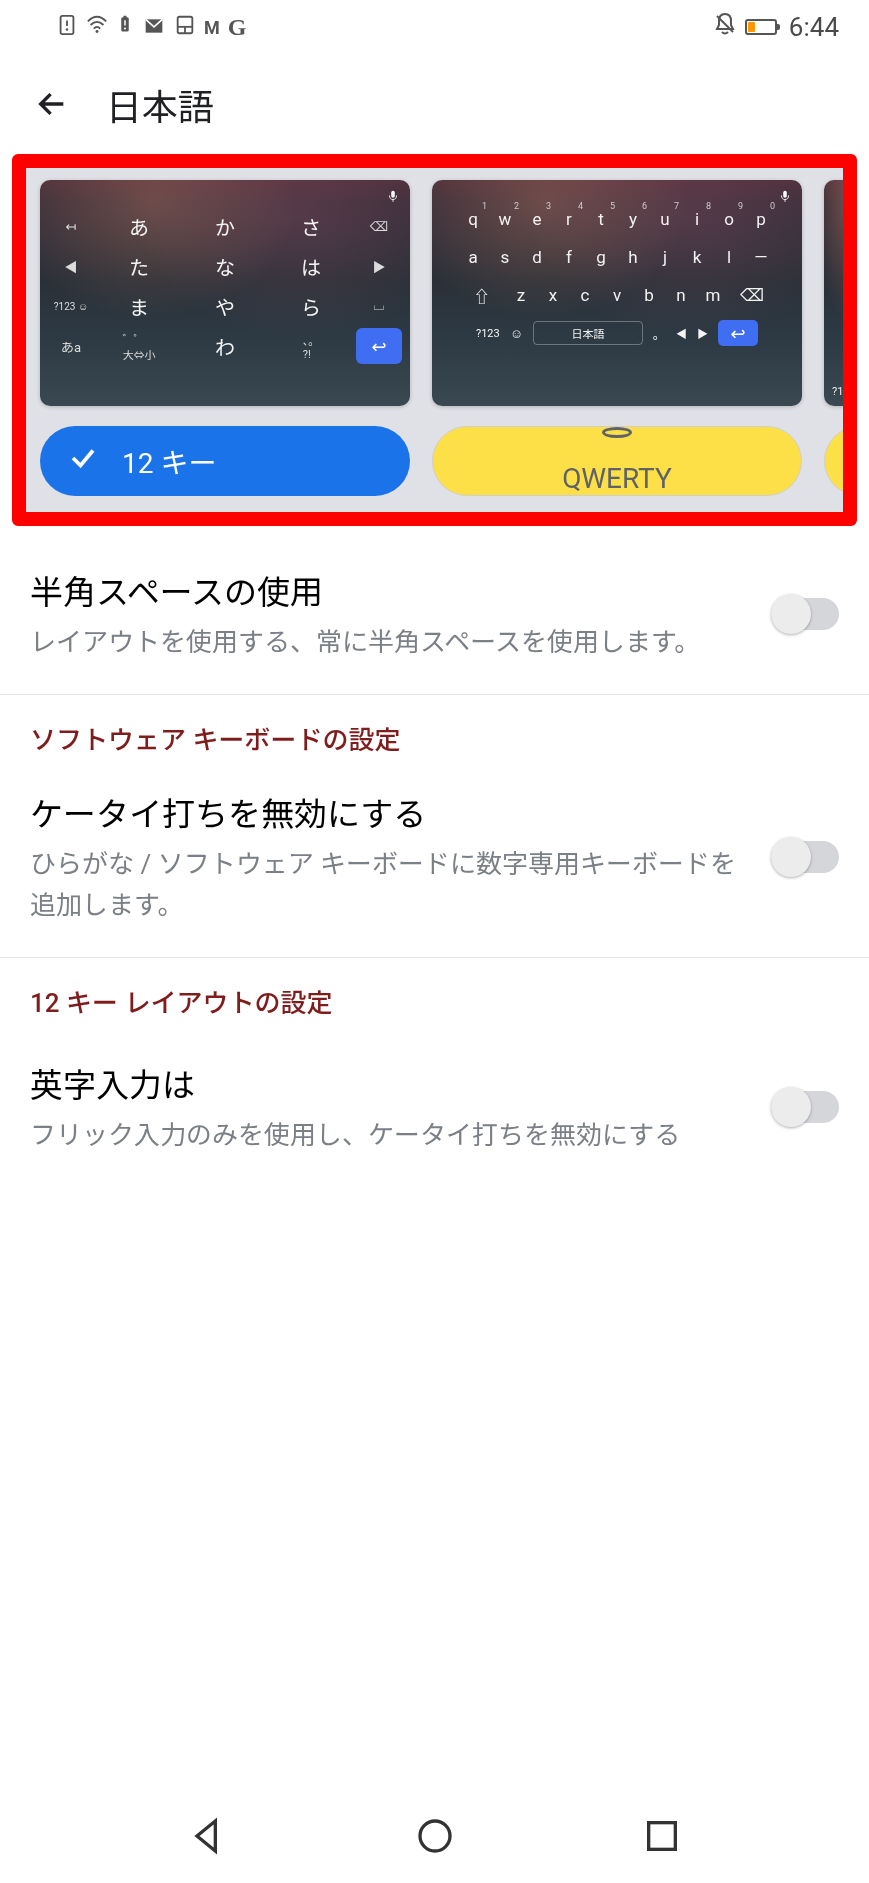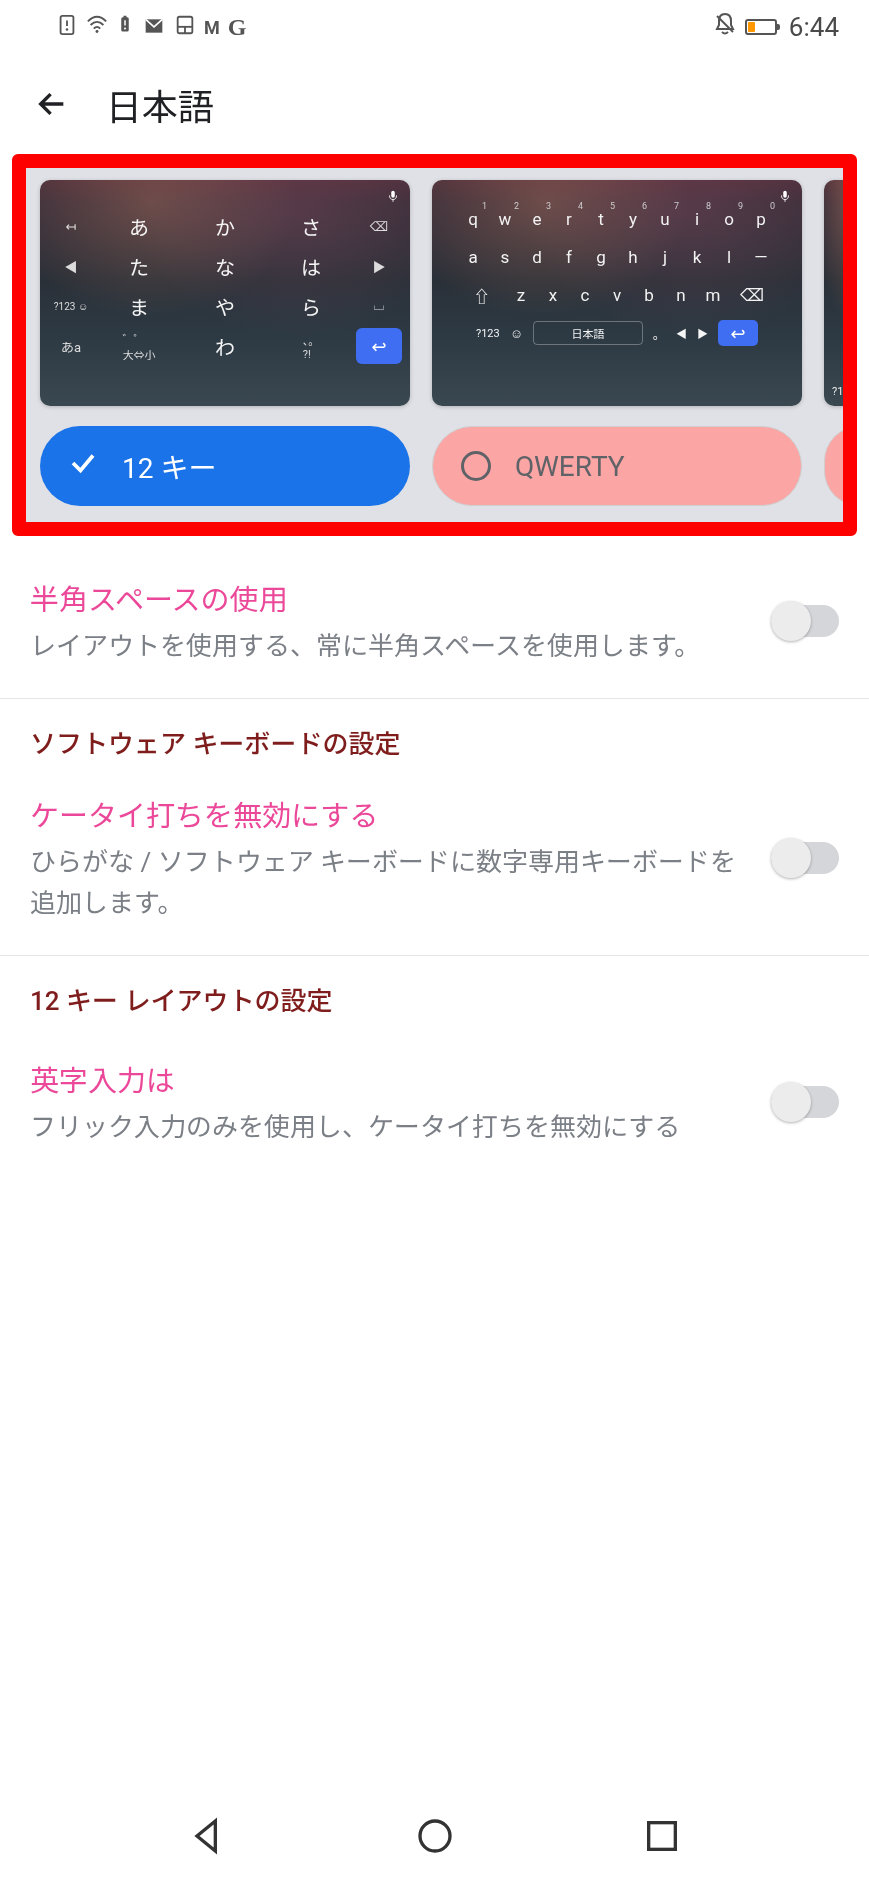--- a/index.html
+++ b/index.html
@@ -157,59 +157,60 @@
   .qwerty .enter-key { width:40px; height:26px; border-radius:5px; }
 
   
   .chip-row {
     display:flex;
     gap: 22px;
     padding: 20px 14px 0 14px;
   }
   .chip {
     flex: 0 0 370px;
-    height: 80px;
+    height: 70px;
     border-radius: 40px;
     display:flex;
     align-items:center;
     gap: 24px;
     padding: 0 28px;
     font-size: 28px;
   }
   .chip.selected {
     background: #1a73e8;
     color: #fff;
     border: none;
   }
   .chip.unselected {
-    background: #fca5a5;
+    background: #fde047;
     color: #5f6368;
     border: 1.5px solid #cfcfcf;
+    flex-direction: column;
   }
   .chip.third { flex: 0 0 70px; padding:0; justify-content:center; }
   .chip .radio {
     width:30px; height:30px;
     border-radius:50%;
     border: 3px solid #5f6368;
   }
   .chip.selected .check svg { width:30px; height:30px; stroke:#fff; stroke-width:3; fill:none; }
 
   
   .settings { padding-top: 18px; }
   .setting-item {
     padding: 22px 30px 24px 30px;
     display:flex;
     justify-content: space-between;
     align-items: center;
     gap: 24px;
   }
   .setting-text { flex:1; }
   .setting-title {
-    font-size: 29px;
-    color: #ec4899;
+    font-size: 33px;
+    color: #000000;
     margin-bottom: 8px;
   }
   .setting-desc {
     font-size: 26px;
     color: #7b7f86;
     line-height: 1.55;
   }
   .section-header {
     font-size: 26px;
     color: #7f1d1d;

